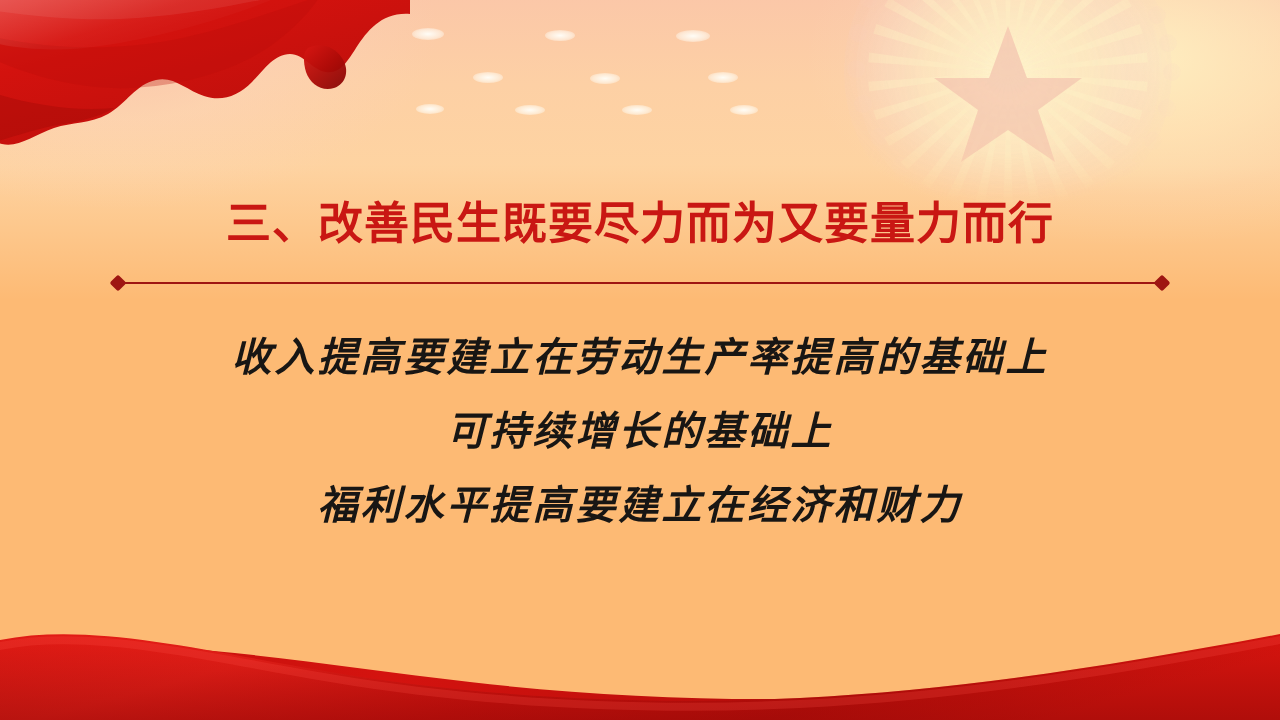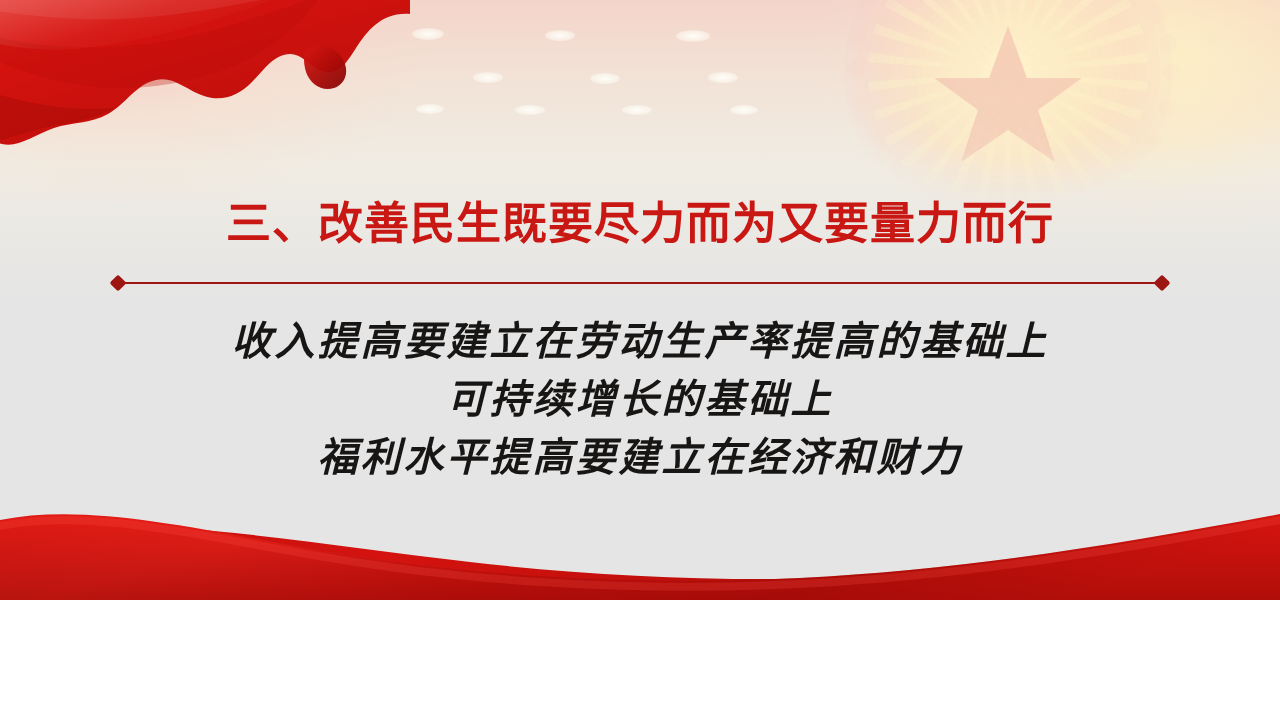--- a/index.html
+++ b/index.html
@@ -4,23 +4,23 @@
 <title>slide</title>
 <style>
   html, body {
     margin: 0;
     padding: 0;
     background: #ffffff;
   }
   #slide {
     position: relative;
     width: 1280px;
-    height: 600px;
+    height: 720px;
     overflow: hidden;
-    background: #e5e5e5;
+    background: #fdba74;
     font-family: "Liberation Sans", "DejaVu Sans", sans-serif;
     -webkit-font-smoothing: antialiased;
   }
 
   
   .bg-layer {
     position: absolute;
     left: 0;
     top: 0;
     width: 1280px;
@@ -163,20 +163,21 @@
   }
   .body-line {
     font-family: "DejaVu Serif", "Liberation Serif", serif;
     font-size: 40px;
     font-weight: 700;
     font-style: italic;
     color: #181614;
     line-height: 58px;
     letter-spacing: 3px;
     white-space: nowrap;
+    margin-top: 16px;
   }
 </style>
 </head>
 <body>
 
 <div id="slide">
 
   <div class="bg-layer">
 
     <div class="bg-wash"></div>

